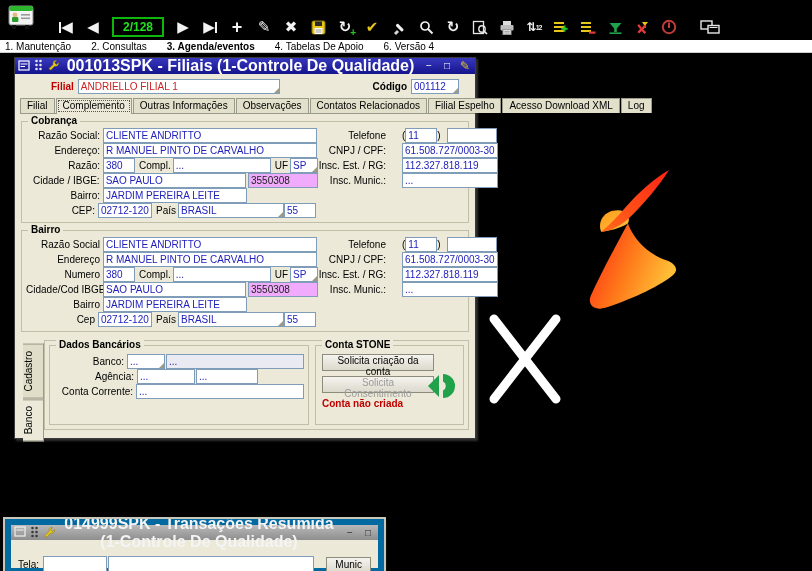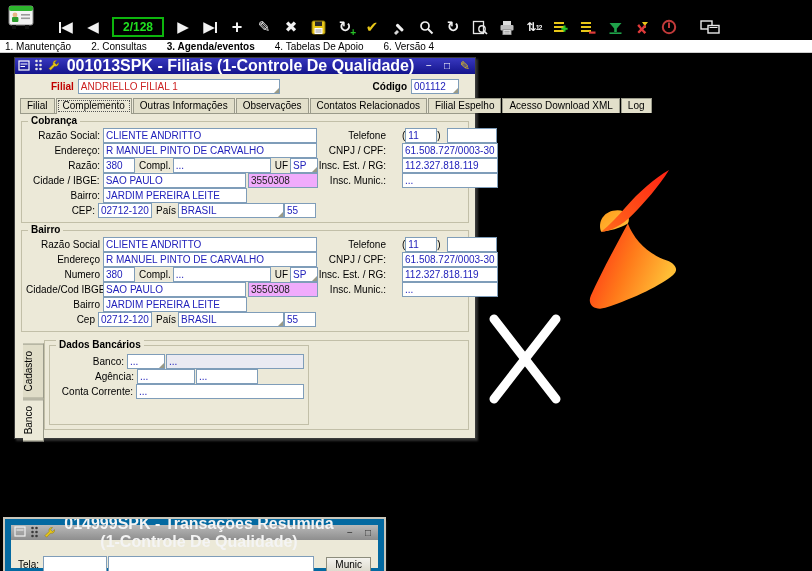--- a/index.html
+++ b/index.html
@@ -410,20 +410,32 @@
             </div>
           <div class="row">
               <span class="fl" style="width:80px;">Agência:</span>
             <input class="tbx" style="width: 52px;" value="...">
             <input class="tbx" style="width: 56px; margin-left: 1px;" value="...">
             </div>
           <div class="row">
               <span class="fl" style="width:80px;">Conta Corrente:</span>
             <input class="tbx" style="width: 164px;" value="...">
             </div>
+        </div>
+        <div class="stone-group">
+          <div class="group-title">Conta STONE</div>
+          <button class="btn">Solicita criação da conta</button>
+          <button class="btn" disabled="">Solicita Consentimento</button>
+          <div class="stone-status">Conta não criada</div>
+          <span class="stone-icon">
+            <svg width="30" height="28" viewBox="0 0 30 28">
+              <polygon points="12,3 12,25 1,14" fill="#1fa24a"></polygon>
+              <path d="M16 2 A 12 12 0 0 1 16 26 L 16 18.5 A 5 5 0 0 0 16 9.5 Z" fill="#1fa24a"></path>
+            </svg>
+          </span>
         </div>
       </div>
     </div>
   </div>
 
   <svg class="logo-svg" width="124" height="146" viewBox="0 0 120 142">
     <defs>
       <linearGradient id="lgA" x1="1" y1="0" x2="0" y2="1">
         <stop offset="0" stop-color="#ff2214"></stop>
           <stop offset="1" stop-color="#ff6a1a"></stop>

